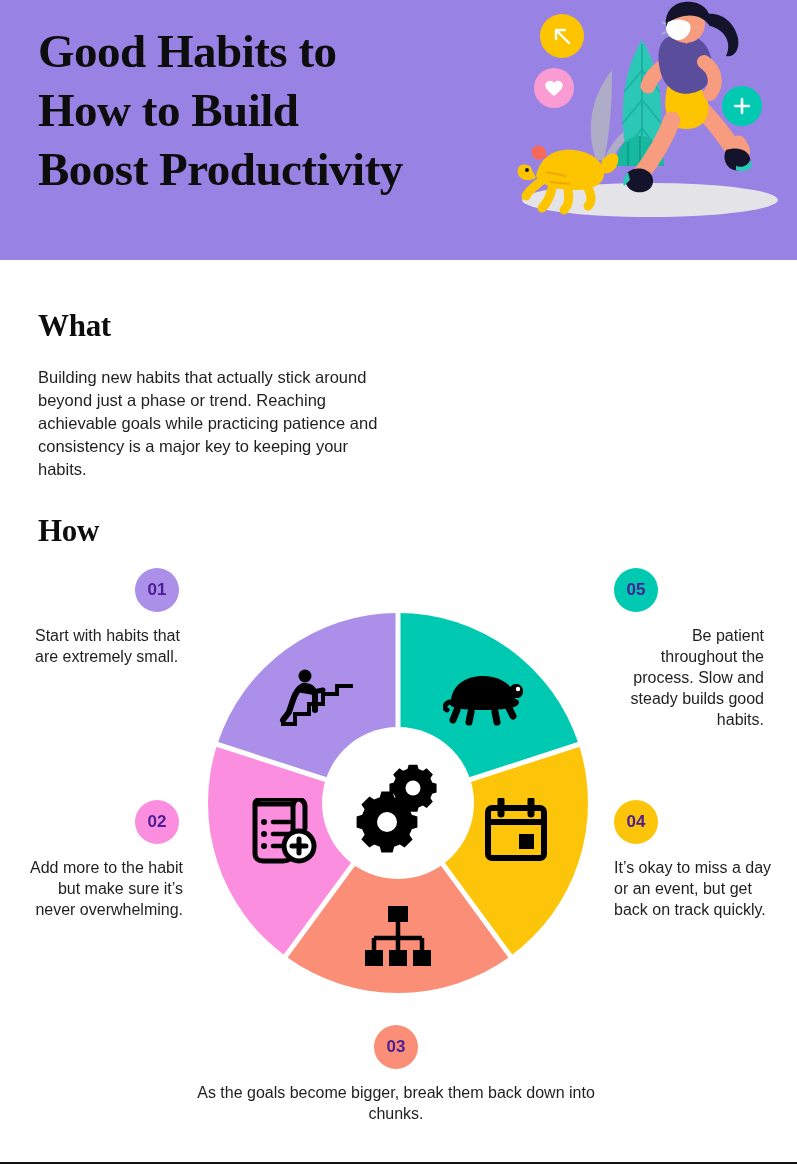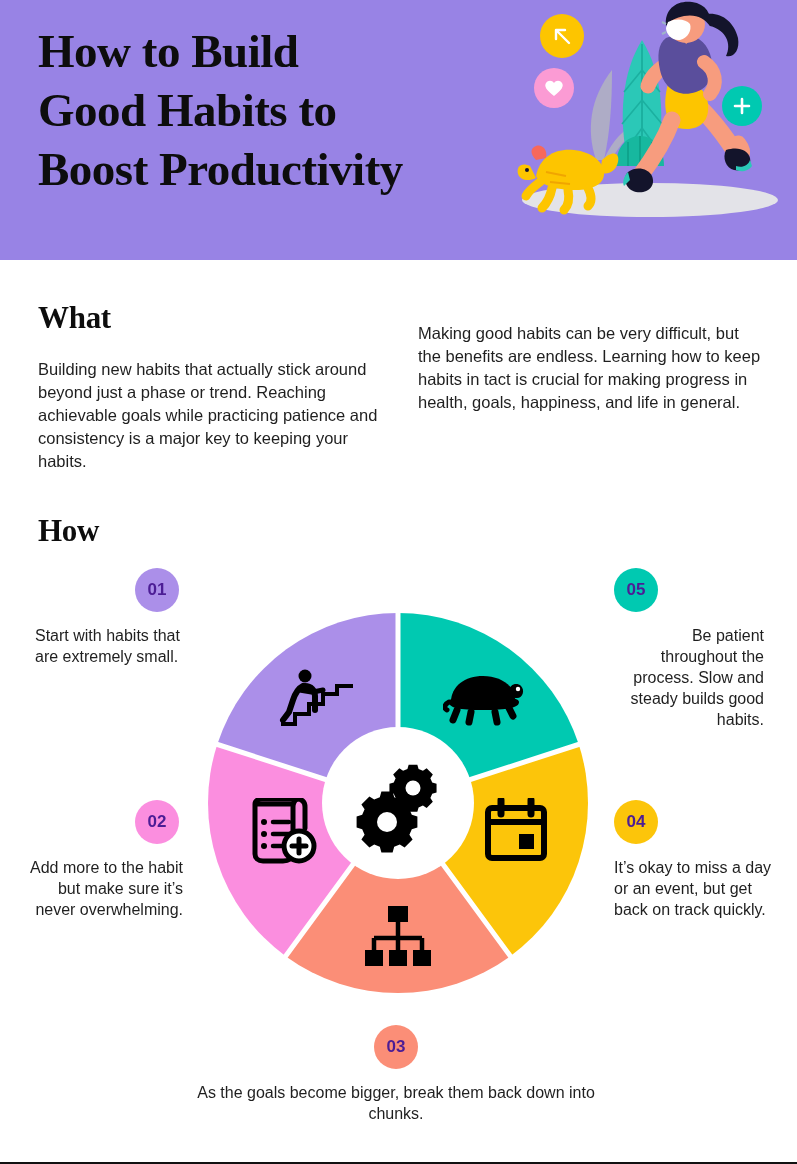--- a/index.html
+++ b/index.html
@@ -40,21 +40,21 @@
   .chip-arrow { left:40px; top:14px; width:44px; height:44px; background:#FDC500; }
   .chip-heart { left:34px; top:68px; width:40px; height:40px; background:#FB9BD4; }
   .chip-plus  { left:222px; top:86px; width:40px; height:40px; background:#00C9B1; }
   .hero-chip svg { display:block; }
 
   
   .sec-head {
     font-family:"Liberation Serif", serif;
     font-weight:700; font-size:31px; color:#0d0d0d; letter-spacing:-0.3px;
   }
-  .col-what { position:absolute; left:38px; top:300px; width:345px; }
+  .col-what { position:absolute; left:38px; top:308px; width:345px; }
   .col-why  { position:absolute; left:418px; top:300px; width:345px; }
   .col-body {
     margin-top:22px; font-size:16.5px; line-height:23px; color:#1f1f1f;
   }
 
   .how-head { position:absolute; left:38px; top:513px; }
 
   
   .donut-wrap { position:absolute; left:201px; top:606px; width:394px; height:394px; }
   .donut-wrap svg { display:block; }
@@ -92,22 +92,22 @@
 
   .b5 { left:614px; top:568px; background:#00C9B1; }
   .t5 { left:614px; top:625px; width:150px; text-align:right; }
 </style>
 </head>
 <body>
 
 <div class="header">
 
   <h1 class="header-title">
+    <span class="ln">Good Habits to</span>
     <span class="ln">How to Build</span>
-    <span class="ln">Good Habits to</span>
     <span class="ln">Boost Productivity</span>
   </h1>
 
   <div class="hero">
     <svg width="297" height="260" viewBox="0 0 297 260">
 
       <ellipse cx="150" cy="200" rx="128" ry="17" fill="#E3E3E8"></ellipse>
 
       <path d="M96 160 C86 130 90 98 112 70 C112 104 110 132 104 160 Z" fill="#AEACC6"></path>
       <path d="M104 160 C112 140 126 126 142 122 C128 136 116 150 110 162 Z" fill="#AEACC6"></path>
@@ -174,21 +174,20 @@
     </div>
   </div>
 </div>
 
 <div class="col-what">
   <div class="sec-head">What</div>
   <div class="col-body">Building new habits that actually stick around beyond just a phase or trend. Reaching achievable goals while practicing patience and consistency is a major key to keeping your habits.</div>
 </div>
 
 <div class="col-why">
-  <div class="col-body">Making good habits can be very difficult, but the benefits are endless. Learning how to keep habits in tact is crucial for making progress in health, goals, happiness, and life in general.</div>
 </div>
 
 <div class="sec-head how-head">How</div>
 
 <div class="donut-wrap">
   <svg width="394" height="394" viewBox="0 0 394 394">
     <g>
       <path d="M197 197 L197 7 A190 190 0 0 1 377.7 138.3 Z" fill="#AB8FE9" transform="rotate(-72 197 197)"></path>
     </g>
     <g>

